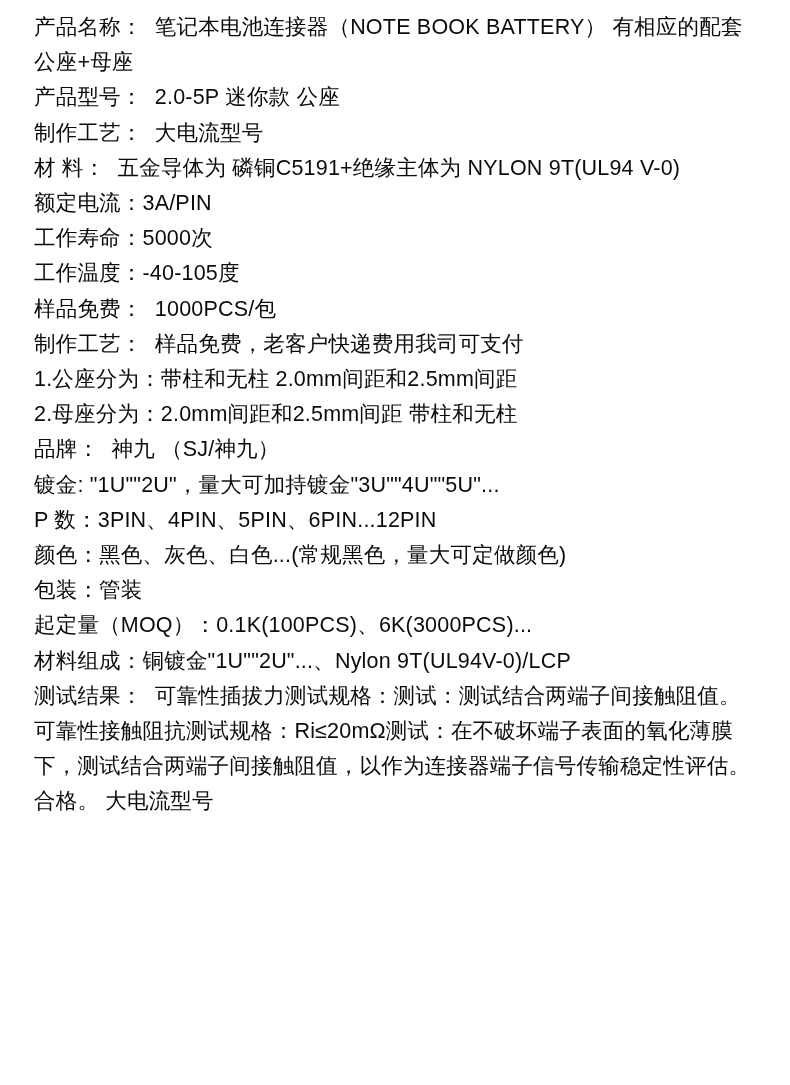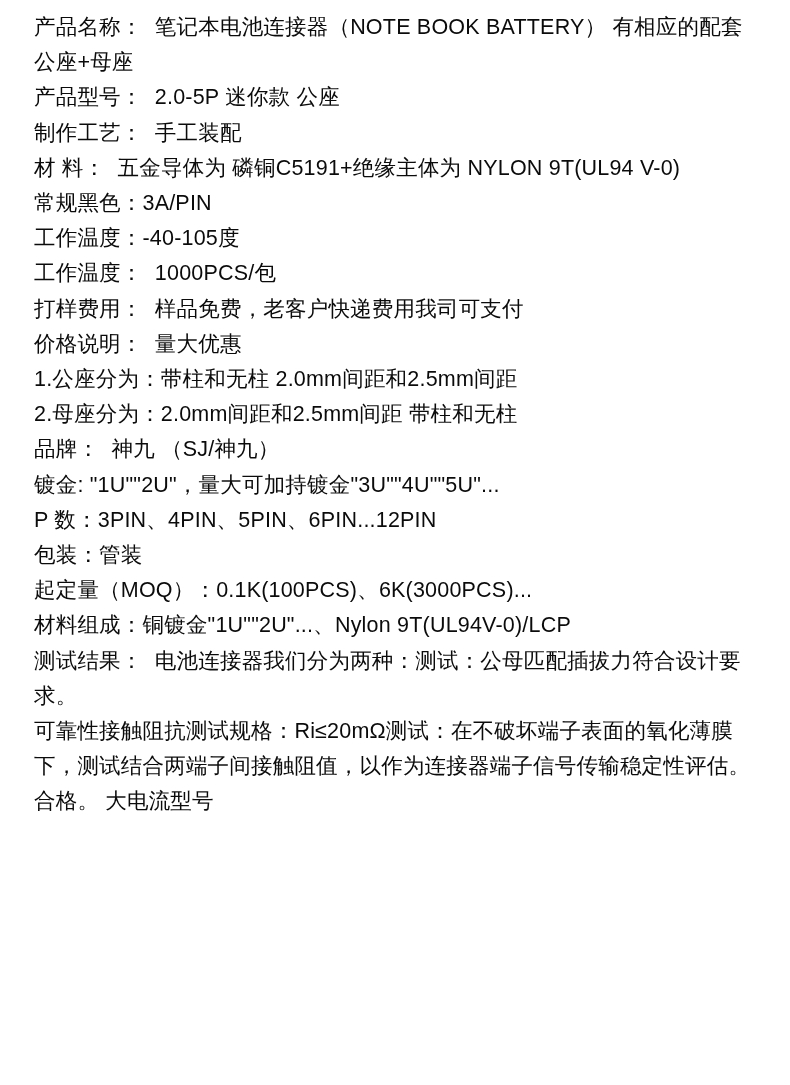--- a/index.html
+++ b/index.html
@@ -28,30 +28,31 @@
     word-break: break-word;
     font-weight: 400;
   }
 </style>
 </head>
 <body>
 
 <div class="sheet">
   <div class="line">产品名称：  笔记本电池连接器（NOTE BOOK BATTERY） 有相应的配套 公座+母座</div>
   <div class="line">产品型号：  2.0-5P 迷你款 公座</div>
-  <div class="line">制作工艺：  手工装配</div>
+  <div class="line">制作工艺：  大电流型号</div>
   <div class="line">材 料：  五金导体为 磷铜C5191+绝缘主体为 NYLON 9T(UL94 V-0)</div>
-  <div class="line">常规黑色：3A/PIN</div>
+  <div class="line">额定电流：3A/PIN</div>
+  <div class="line">工作寿命：5000次</div>
   <div class="line">工作温度：-40-105度</div>
-  <div class="line">工作温度：  1000PCS/包</div>
-  <div class="line">打样费用：  样品免费，老客户快递费用我司可支付</div>
-  <div class="line">价格说明：  量大优惠</div>
+  <div class="line">样品免费：  1000PCS/包</div>
+  <div class="line">制作工艺：  样品免费，老客户快递费用我司可支付</div>
   <div class="line">1.公座分为：带柱和无柱 2.0mm间距和2.5mm间距</div>
   <div class="line">2.母座分为：2.0mm间距和2.5mm间距 带柱和无柱</div>
   <div class="line">品牌：  神九 （SJ/神九）</div>
   <div class="line">镀金: "1U""2U"，量大可加持镀金"3U""4U""5U"...</div>
   <div class="line">P 数：3PIN、4PIN、5PIN、6PIN...12PIN</div>
+  <div class="line">颜色：黑色、灰色、白色...(常规黑色，量大可定做颜色)</div>
   <div class="line">包装：管装</div>
   <div class="line">起定量（MOQ）：0.1K(100PCS)、6K(3000PCS)...</div>
   <div class="line">材料组成：铜镀金"1U""2U"...、Nylon 9T(UL94V-0)/LCP</div>
-  <div class="line">测试结果：  电池连接器我们分为两种：测试：公母匹配插拔力符合设计要求。</div>
+  <div class="line">测试结果：  可靠性插拔力测试规格：测试：测试结合两端子间接触阻值。</div>
   <div class="line">可靠性接触阻抗测试规格：Ri≤20mΩ测试：在不破坏端子表面的氧化薄膜下，测试结合两端子间接触阻值，以作为连接器端子信号传输稳定性评估。合格。 大电流型号</div>
 </div>
 
 </body></html>

